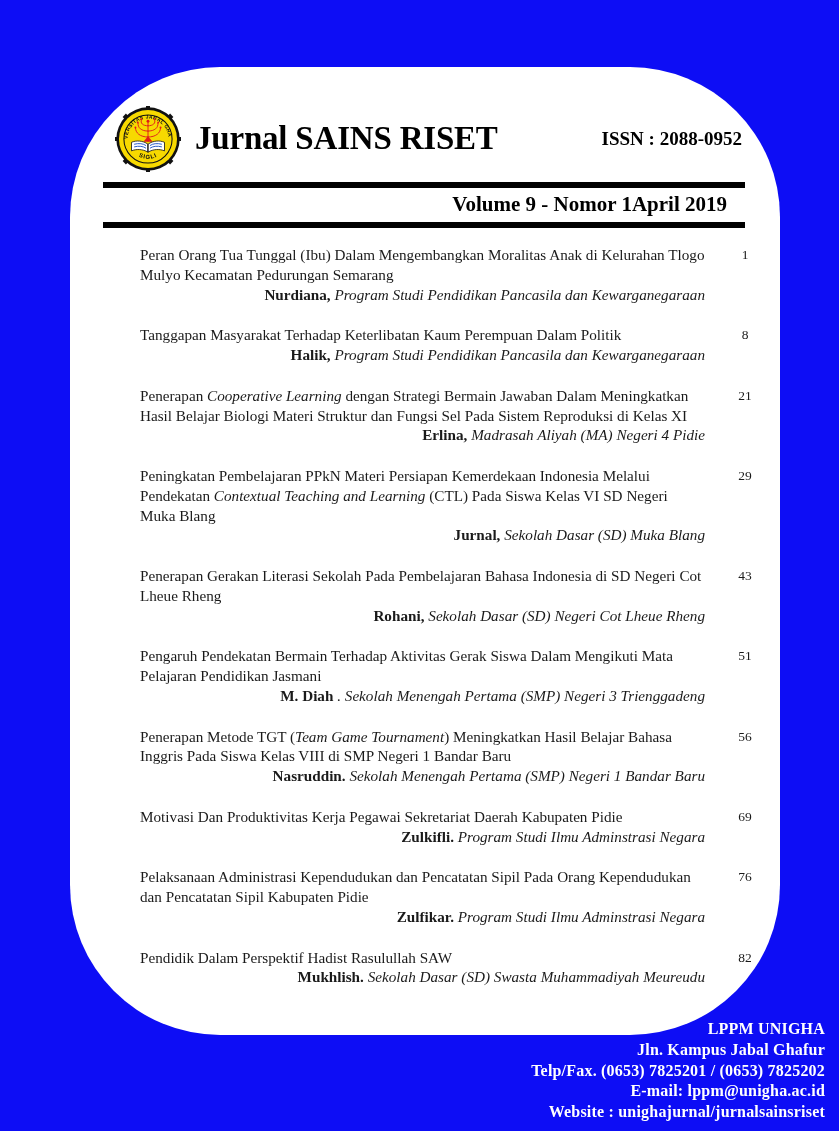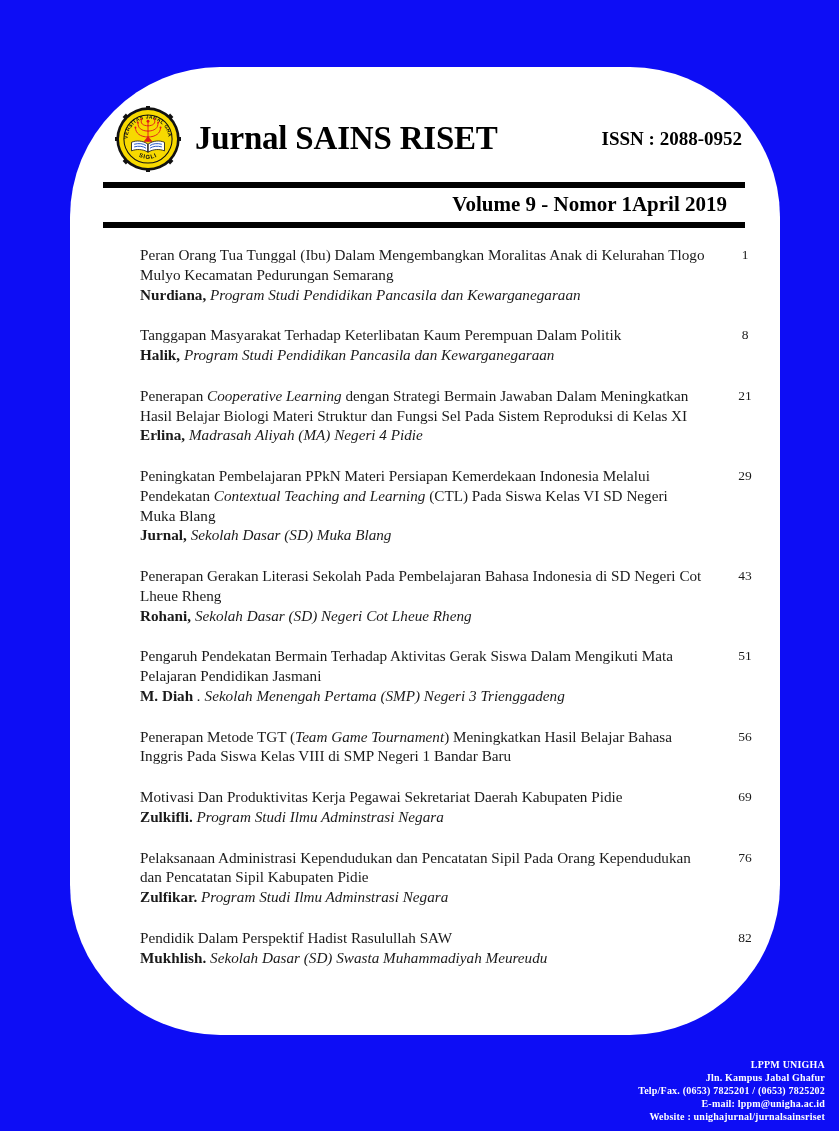--- a/index.html
+++ b/index.html
@@ -117,20 +117,21 @@
     color: #1a1a1a;
   }
 
   .toc-title {
     display: block;
   }
   .toc-title em { font-style: italic; }
 
   .toc-author {
     display: block;
+    text-align: right;
   }
   .toc-author b {
     font-weight: bold;
   }
   .toc-author i {
     font-style: italic;
   }
 
   .toc-page {
     position: absolute;
@@ -144,21 +145,21 @@
 
   
   #footer-block {
     position: absolute;
     right: 14px;
     bottom: 8px;
     text-align: right;
     color: #ffffff;
     font-family: "Liberation Serif", "DejaVu Serif", serif;
     font-weight: bold;
-    font-size: 10px;
+    font-size: 16px;
     line-height: 1.30;
     letter-spacing: 0.2px;
   }
   #footer-block div { white-space: nowrap; }
 
   
   .seal-svg { display: block; width: 66px; height: 66px; }
 </style>
 </head>
 <body>
@@ -280,20 +281,21 @@
       <div class="toc-entry">
         <div class="toc-text">
           <span class="toc-title">Pengaruh Pendekatan Bermain Terhadap Aktivitas Gerak Siswa Dalam Mengikuti Mata Pelajaran Pendidikan Jasmani</span>
           <span class="toc-author"><b>M. Diah</b> <i>. Sekolah Menengah Pertama (SMP) Negeri 3 Trienggadeng</i></span>
         </div>
         <div class="toc-page">51</div>
       </div>
       <div class="toc-entry">
         <div class="toc-text">
           <span class="toc-title">Penerapan Metode TGT (<em>Team Game Tournament</em>) Meningkatkan Hasil Belajar Bahasa Inggris Pada Siswa Kelas VIII di SMP Negeri 1 Bandar Baru</span>
+          <span class="toc-author"><b>Nasruddin.</b> <i>Sekolah Menengah Pertama (SMP) Negeri 1 Bandar Baru</i></span>
         </div>
         <div class="toc-page">56</div>
       </div>
       <div class="toc-entry">
         <div class="toc-text">
           <span class="toc-title">Motivasi Dan Produktivitas Kerja Pegawai Sekretariat Daerah Kabupaten Pidie</span>
           <span class="toc-author"><b>Zulkifli.</b> <i>Program Studi Ilmu Adminstrasi Negara</i></span>
         </div>
         <div class="toc-page">69</div>
       </div>

